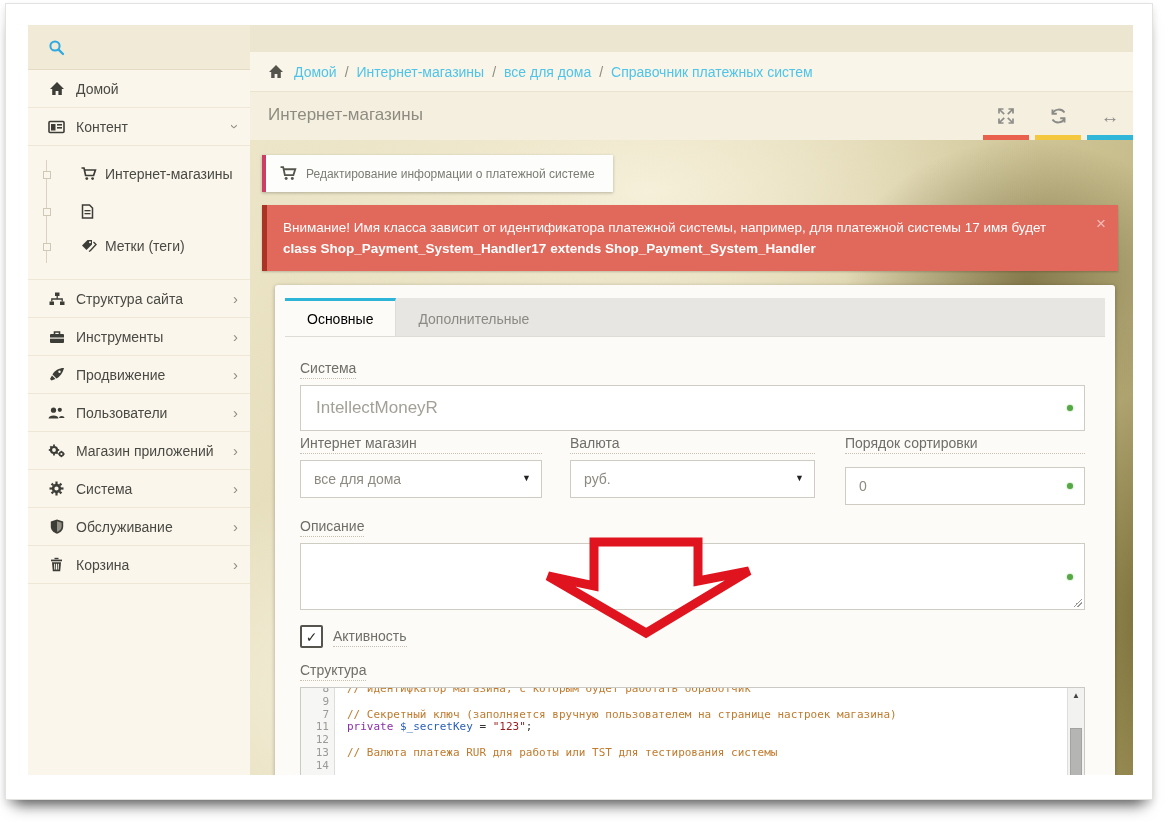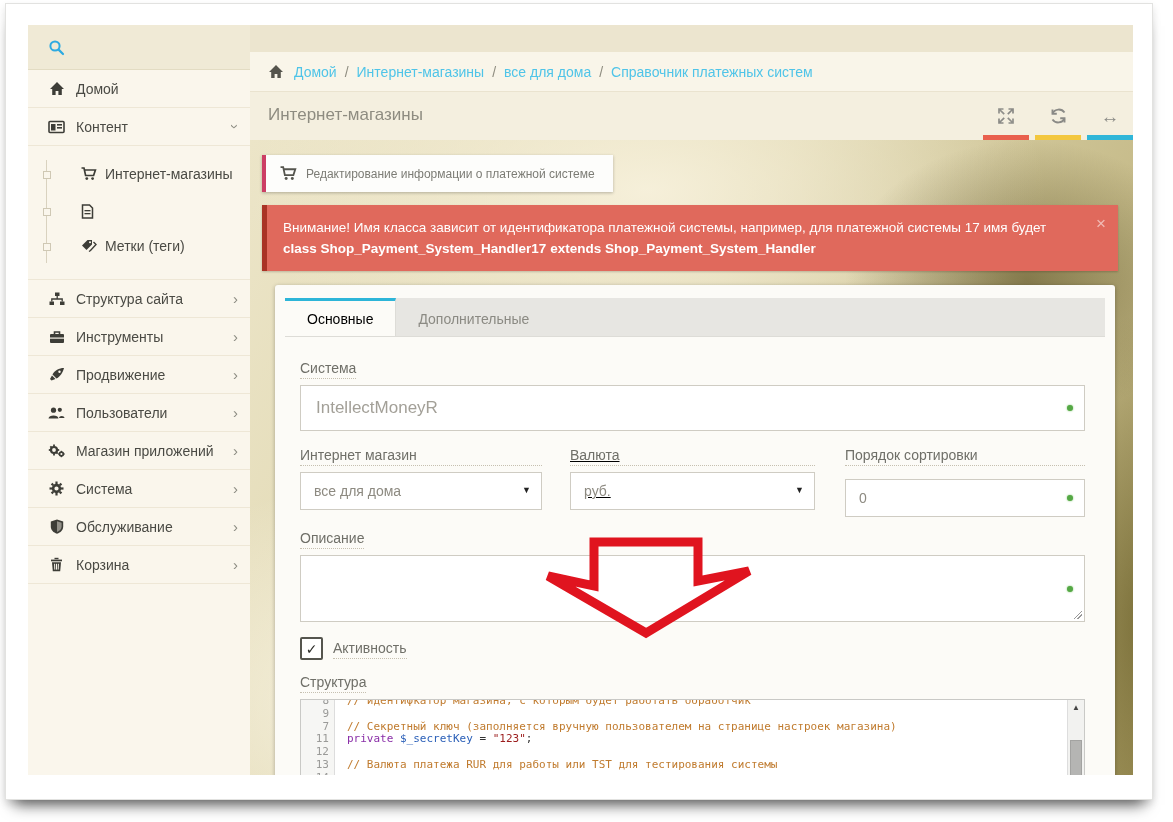--- a/index.html
+++ b/index.html
@@ -75,23 +75,23 @@
     box-shadow:0 1px 4px rgba(0,0,0,.28);box-sizing:border-box;padding:13px 30px 0 25px;
   }
   .tabs{display:flex;align-items:flex-end;height:38px;background:#e7e6e2;margin:0 -20px 0 -15px;border-bottom:1px solid #dddcd7;}
   .tab{font-size:14px;padding:0 22px;height:35px;display:flex;align-items:center;color:#8b8a83;cursor:pointer;}
   .tab.active{background:#fcfbf7;border-top:3px solid #2db5d8;height:38px;box-sizing:border-box;color:#000000;border-right:1px solid #dddcd7;}
   .f-label{display:inline-block;font-size:14px;color:#6f6f68;border-bottom:1px dotted #c6c0b0;padding-bottom:2px;cursor:pointer;}
   .row1{margin-top:22px;}
   .t-input{position:relative;margin-top:6px;border:1px solid #cfccc3;background:#fff;height:46px;display:flex;align-items:center;padding:0 26px 0 15px;box-sizing:border-box;}
   .t-input .val{color:#a3a098;font-size:17px;}
   .gdot{position:absolute;right:11px;top:50%;margin-top:-3px;width:6px;height:6px;border-radius:50%;background:#55a845;box-shadow:0 0 2px #7bc36d;}
-  .cols{display:flex;margin-top:16px;}
+  .cols{display:flex;margin-top:4px;}
   .col{display:flex;flex-direction:column;}
-  .col.c1{width:242px;margin-right:28px;} .col.c2{width:245px;margin-right:30px;text-decoration:underline;} .col.c3{width:240px;gap:7px;}
+  .col.c1{width:242px;margin-right:28px;} .col.c2{width:245px;margin-right:30px;} .col.c3{width:240px;gap:7px;}
   .sel{position:relative;margin-top:6px;border:1px solid #cfccc3;background:#fff;height:38px;display:flex;align-items:center;padding:0 26px 0 13px;box-sizing:border-box;cursor:pointer;}
   .sel .val{color:#8d8a81;font-size:14px;}
   .sel .arr{position:absolute;right:10px;top:50%;margin-top:-6px;font-size:9px;color:#222;}
   .s-input{position:relative;margin-top:6px;border:1px solid #cfccc3;background:#fff;height:38px;display:flex;align-items:center;padding:0 26px 0 13px;box-sizing:border-box;}
   .s-input .val{color:#8d8a81;font-size:14px;}
   .row-desc{margin-top:12px;}
   .t-area{position:relative;margin-top:6px;border:1px solid #cfccc3;background:#fff;height:67px;box-sizing:border-box;}
   .resize-h{position:absolute;right:2px;bottom:2px;width:9px;height:9px;background:
     linear-gradient(135deg,transparent 0 50%,#999 50% 57%,transparent 57% 72%,#999 72% 79%,transparent 79%);cursor:nwse-resize;}
   .chk-row{display:flex;align-items:center;margin-top:15px;cursor:pointer;}

